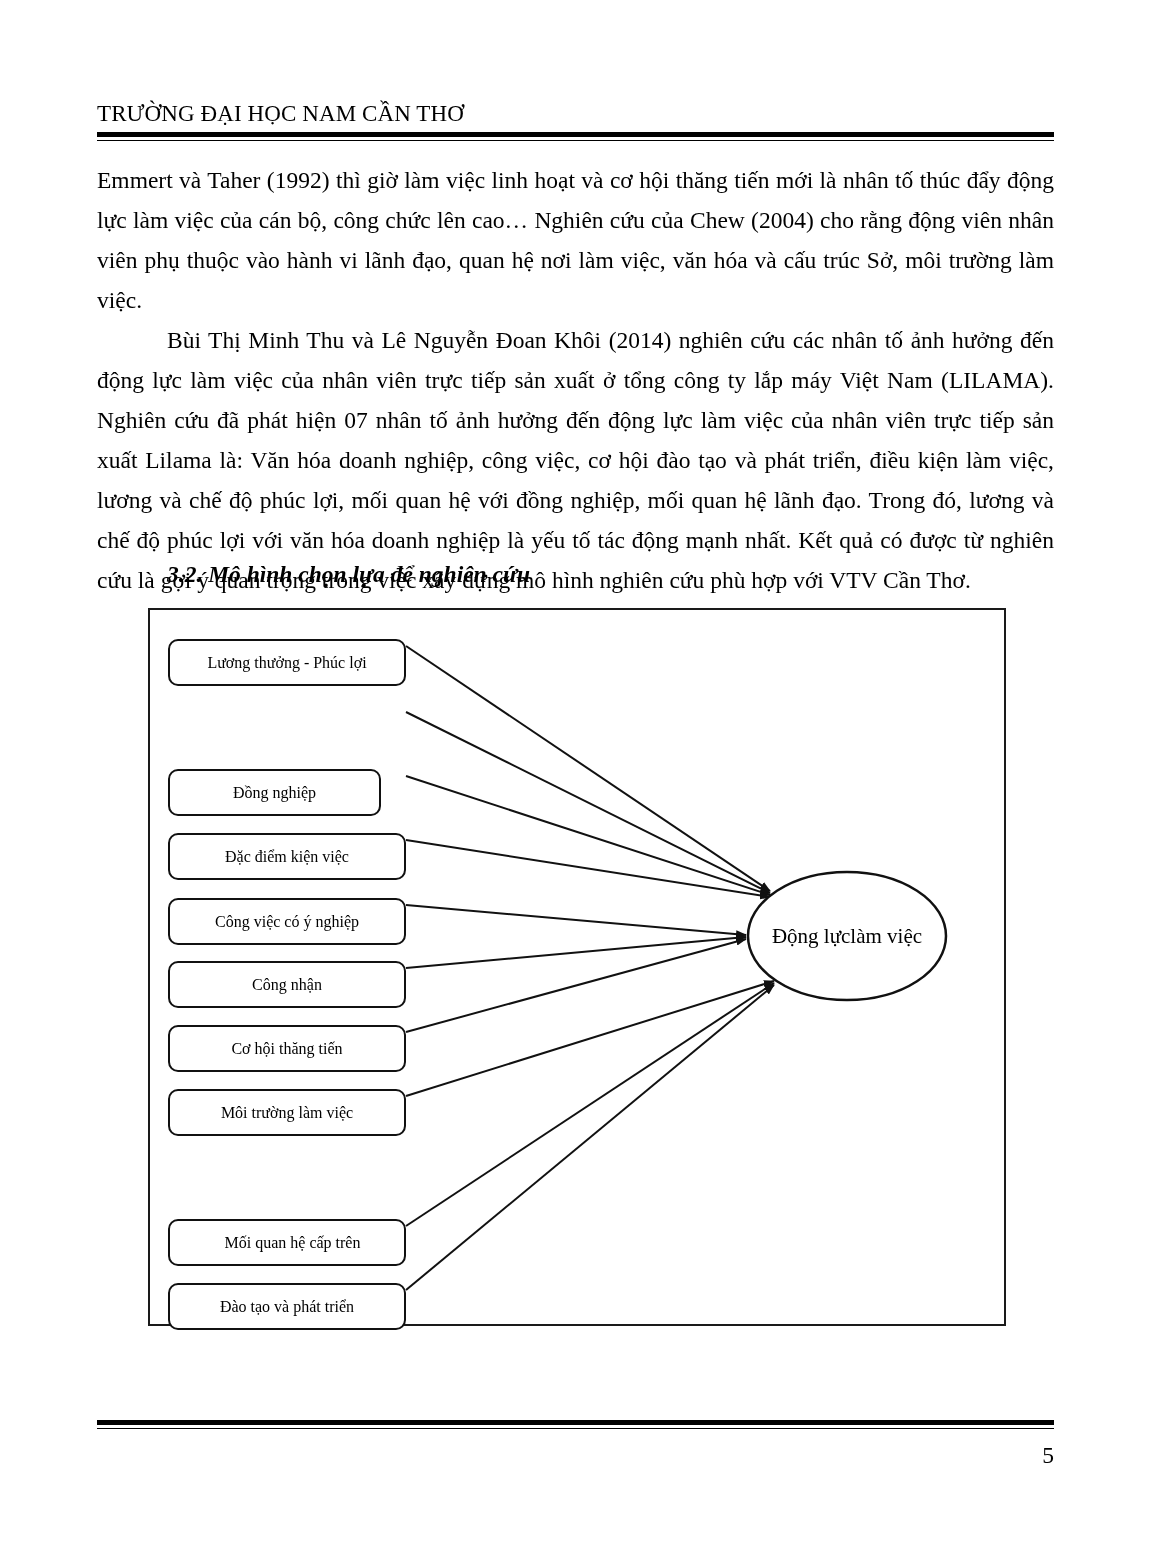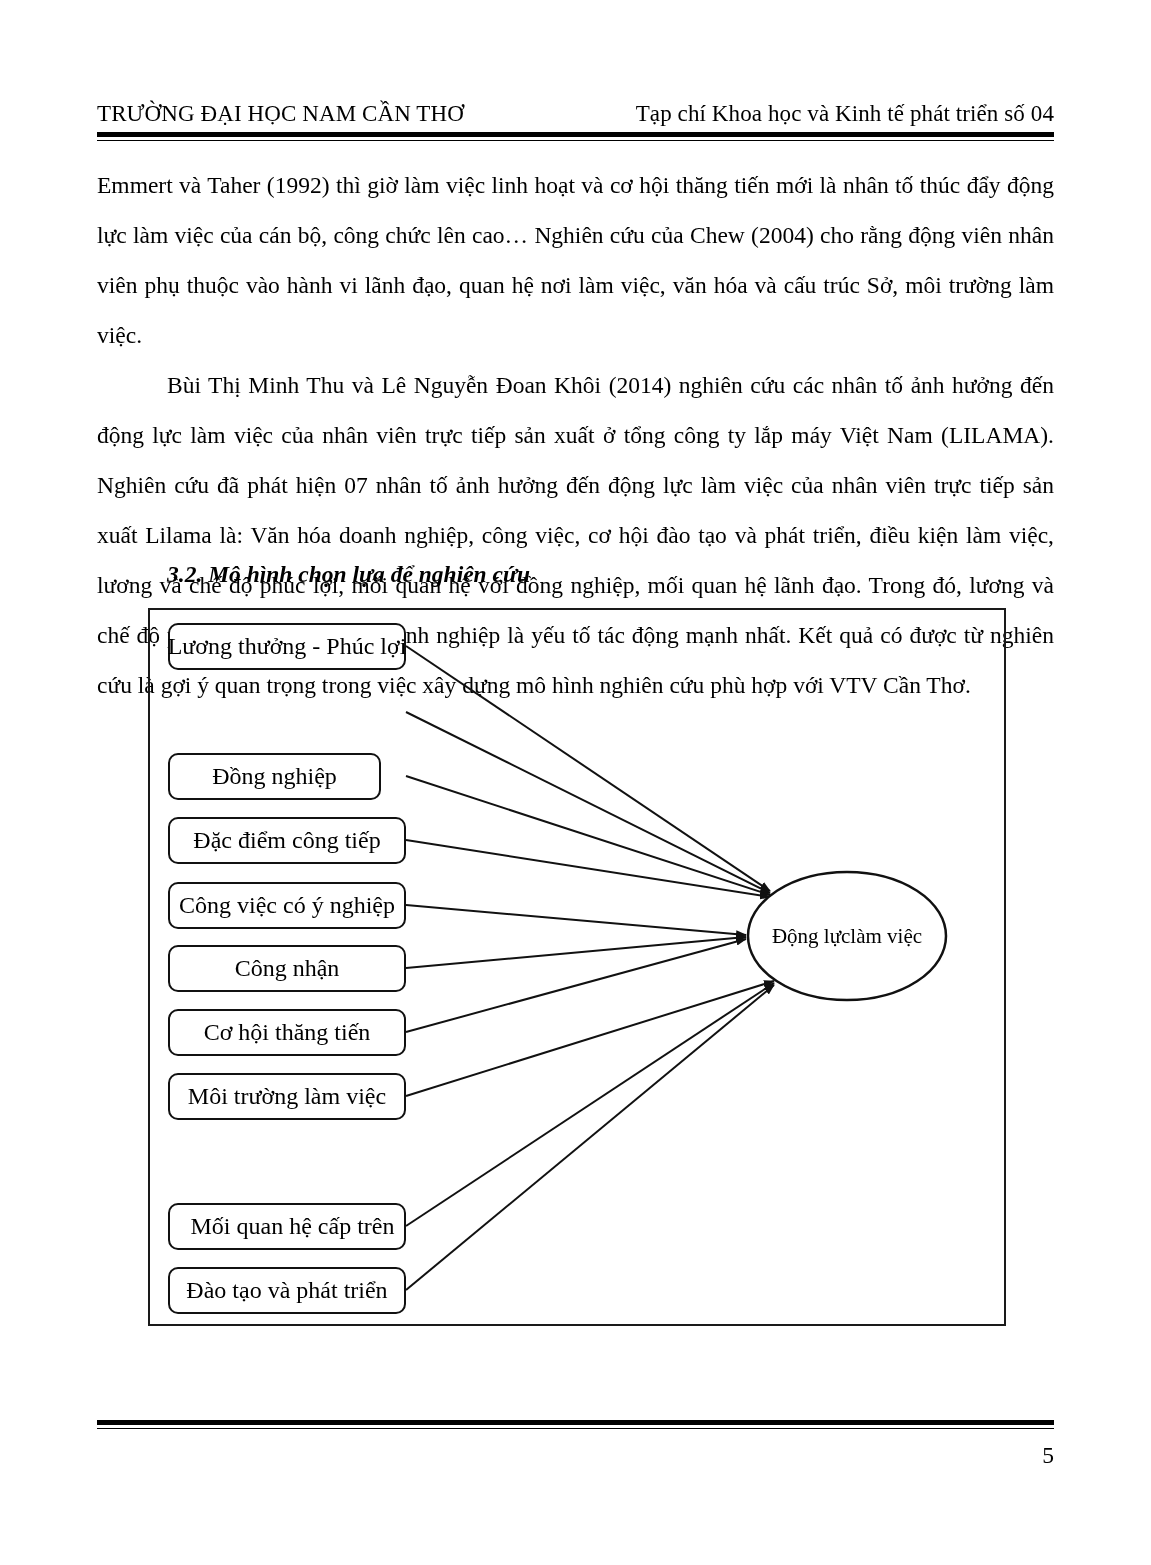--- a/index.html
+++ b/index.html
@@ -55,21 +55,21 @@
     margin-top: 3px;
   }
 
   
   .body-text {
     position: absolute;
     left: 97px;
     top: 160px;
     width: 957px;
     font-size: 23.5px;
-    line-height: 50px;
+    line-height: 40px;
     text-align: justify;
     text-justify: inter-word;
   }
   .body-text p {
     margin: 0;
     text-align: justify;
   }
   .para-indent { text-indent: 70px; }
 
   .section-heading {
@@ -107,23 +107,24 @@
   }
   .node-box {
     position: absolute;
     box-sizing: border-box;
     border: 2.5px solid #111111;
     border-radius: 10px;
     background: #ffffff;
     display: flex;
     align-items: center;
     justify-content: center;
-    font-size: 24px;
+    font-size: 16px;
     line-height: 1.1;
     white-space: nowrap;
+    margin-top: 16px;
   }
   .target-ellipse-label {
     position: absolute;
     display: flex;
     flex-direction: row;
     align-items: center;
     justify-content: center;
     font-size: 21px;
     line-height: 1.25;
     white-space: nowrap;
@@ -146,21 +147,20 @@
     font-size: 23.5px;
   }
 </style>
 </head>
 <body>
 
 <div class="page">
 
   <div class="header">
     <span class="header-left">TRƯỜNG ĐẠI HỌC NAM CẦN THƠ</span>
-    <span class="header-right">Tạp chí Khoa học và Kinh tế phát triển số 04</span>
   </div>
   <div class="rule-top">
     <div class="rule-thick"></div>
     <div class="rule-thin"></div>
   </div>
 
   <div class="body-text">
     <p>Emmert và Taher (1992) thì giờ làm việc linh hoạt và cơ hội thăng tiến mới là nhân tố thúc đẩy động lực làm việc của cán bộ, công chức lên cao… Nghiên cứu của Chew (2004) cho rằng động viên nhân viên phụ thuộc vào hành vi lãnh đạo, quan hệ nơi làm việc, văn hóa và cấu trúc Sở, môi trường làm việc.</p>
     <p class="para-indent">Bùi Thị Minh Thu và Lê Nguyễn Đoan Khôi (2014) nghiên cứu các nhân tố ảnh hưởng đến động lực làm việc của nhân viên trực tiếp sản xuất ở tổng công ty lắp máy Việt Nam (LILAMA). Nghiên cứu đã phát hiện 07 nhân tố ảnh hưởng đến động lực làm việc của nhân viên trực tiếp sản xuất Lilama là: Văn hóa doanh nghiệp, công việc, cơ hội đào tạo và phát triển, điều kiện làm việc, lương và chế độ phúc lợi, mối quan hệ với đồng nghiệp, mối quan hệ lãnh đạo. Trong đó, lương và chế độ phúc lợi với văn hóa doanh nghiệp là yếu tố tác động mạnh nhất. Kết quả có được từ nghiên cứu là gợi ý quan trọng trong việc xây dựng mô hình nghiên cứu phù hợp với VTV Cần Thơ.</p>
   </div>
@@ -195,21 +195,21 @@
       <ellipse cx="699" cy="328" rx="99" ry="64" fill="#ffffff" stroke="#111111" stroke-width="2.5"></ellipse>
     </svg>
 
     <div class="node-box" style="left:20px;  top:15px;  width:238px; height:47px;">
       <span>Lương thưởng - Phúc lợi</span>
     </div>
     <div class="node-box" style="left:20px;  top:145px; width:213px; height:47px;">
       <span>Đồng nghiệp</span>
     </div>
     <div class="node-box" style="left:20px;  top:209px; width:238px; height:47px;">
-      <span>Đặc điểm công tiếp</span>
+      <span>Đặc điểm kiện việc</span>
     </div>
     <div class="node-box" style="left:20px;  top:274px; width:238px; height:47px;">
       <span>Công việc có ý nghiệp</span>
     </div>
     <div class="node-box" style="left:20px;  top:337px; width:238px; height:47px;">
       <span>Công nhận</span>
     </div>
     <div class="node-box" style="left:20px;  top:401px; width:238px; height:47px;">
       <span>Cơ hội thăng tiến</span>
     </div>

